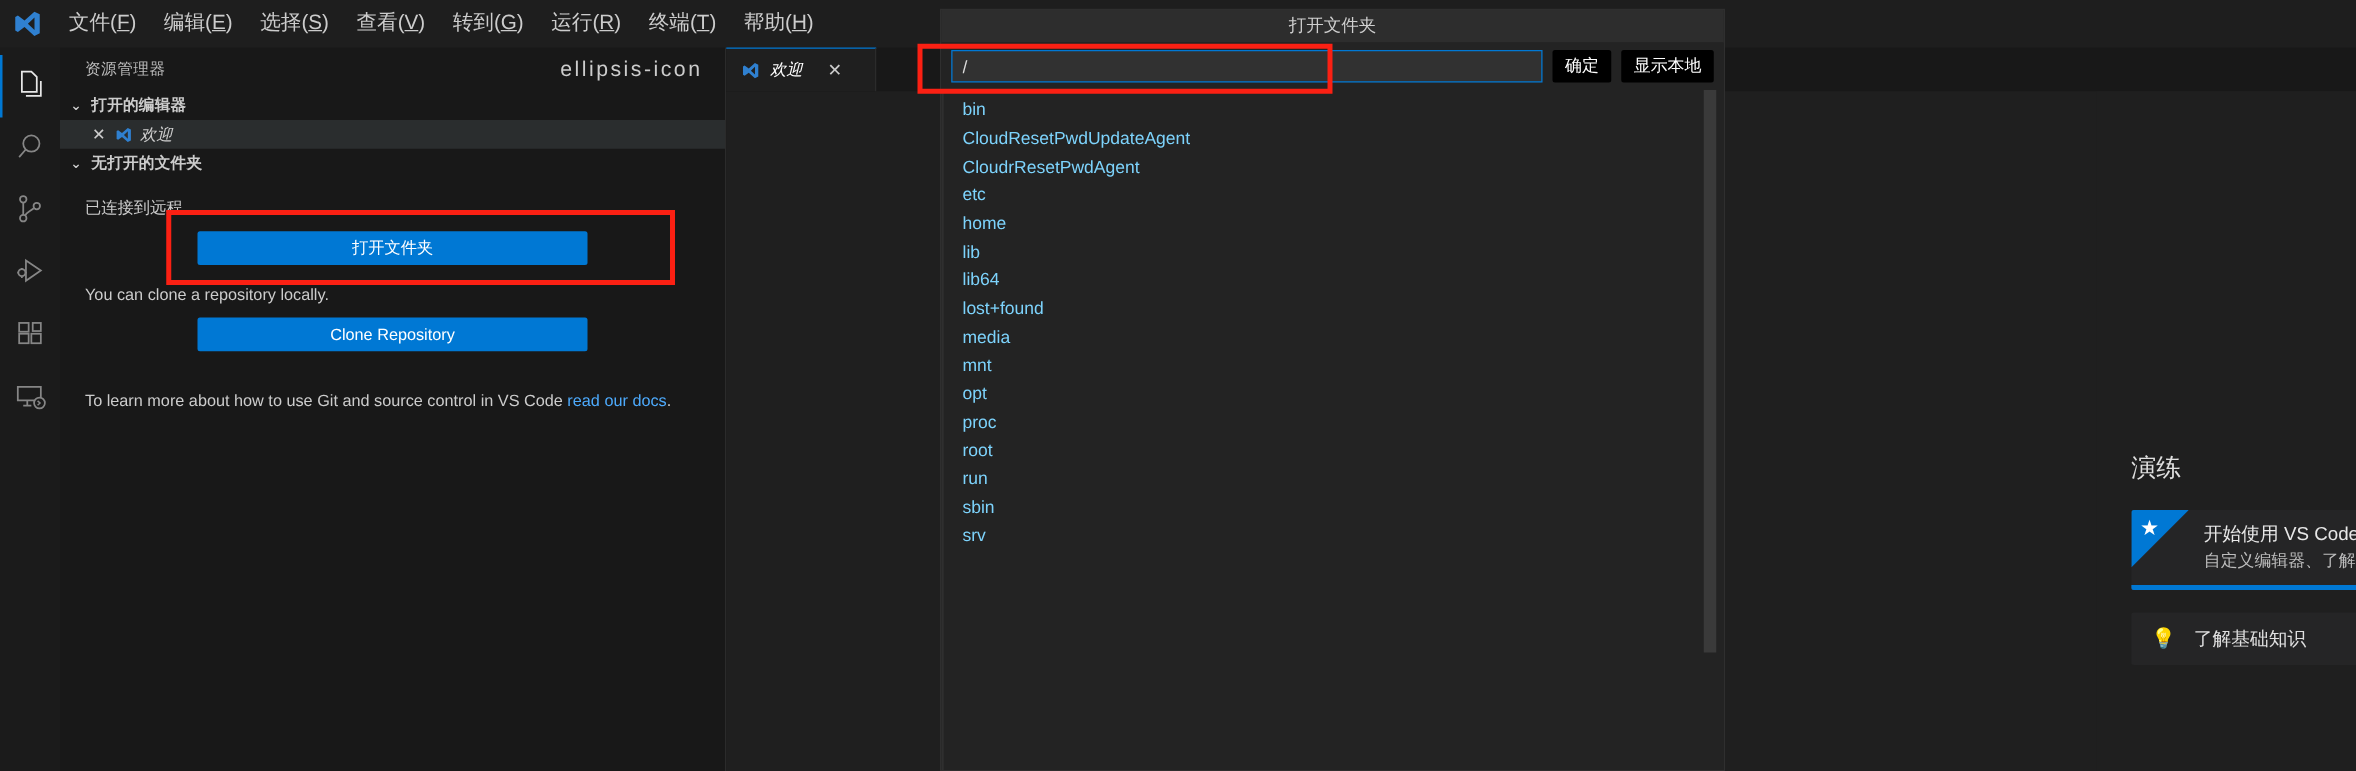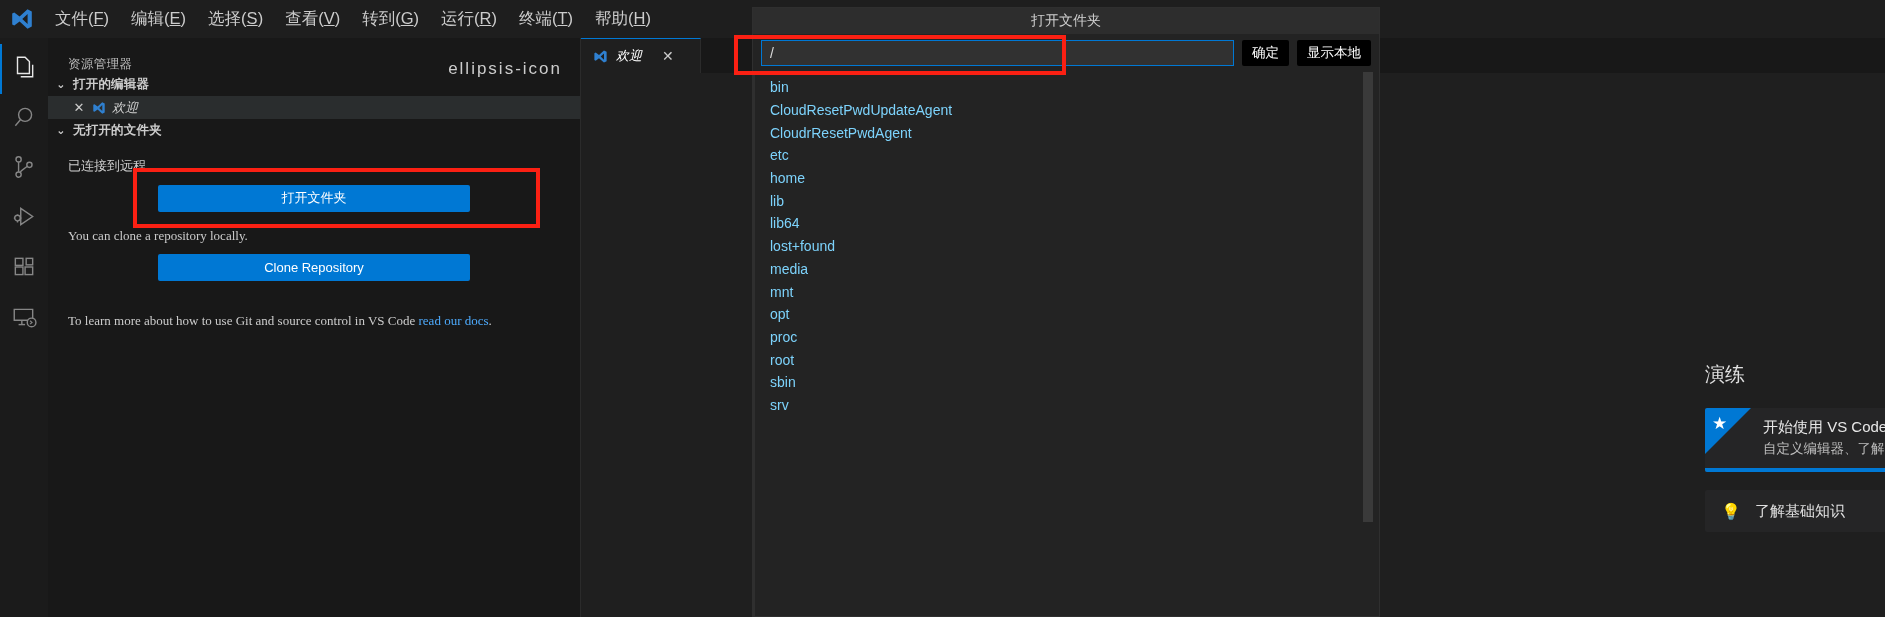--- a/index.html
+++ b/index.html
@@ -40,42 +40,42 @@
   }
   .act-item svg { stroke: #868686; fill: none; }
   .act-item.active svg { stroke: #e7e7e7; }
 
   
   .sidebar {
     position: absolute; left: 48px; top: 38px; width: 533px; height: 579px;
     background: #181818; border-right: 1px solid #2b2b2b;
   }
   .sb-header {
-    height: 35px; display: flex; align-items: flex-end; justify-content: space-between;
+    height: 35px; display: flex; align-items: center; justify-content: space-between;
     padding: 0 18px 0 20px;
   }
   .sb-title { font-size: 12.5px; letter-spacing: .4px; color: #bbbbbb; }
   .sb-dots { color: #cccccc; font-size: 17px; letter-spacing: 2px; line-height: 8px; cursor: pointer; }
 
   .section-head {
     height: 23px; display: flex; align-items: center; gap: 4px;
     padding-left: 5px; font-size: 12.5px; font-weight: bold; color: #cccccc;
     cursor: pointer; letter-spacing: .2px;
   }
   .chev { width: 16px; text-align: center; font-size: 11px; color: #cccccc; }
 
   .open-editor-row {
     height: 23px; display: flex; align-items: center; gap: 6px;
     padding-left: 24px; background: #2a2d2e; cursor: pointer;
   }
   .oe-close { color: #cccccc; font-size: 13px; width: 14px; text-align: center; }
   .oe-label { font-size: 13px; color: #cccccc; font-style: italic; }
 
   .nf-body { padding: 14px 20px 0 20px; }
-  .nf-text { font-size: 13px; color: #cccccc; line-height: 1.5; margin-bottom: 9px; font-family: Liberation Serif, serif; }
+  .nf-text { font-size: 13px; color: #cccccc; line-height: 1.5; margin-bottom: 9px; }
   .big-btn {
     display: block; width: 312px; height: 27px; margin: 0 auto 8px auto;
     background: #0078d4; color: #ffffff; border: none; border-radius: 2px;
     font-size: 13px; font-family: inherit; cursor: pointer;
   }
   .nf-link { color: #4daafc; text-decoration: none; cursor: pointer; }
 
   
   .editor-area {
     position: absolute; left: 581px; top: 38px; right: 0; bottom: 0; background: #1f1f1f;
@@ -365,20 +365,23 @@
         <div class="dlg-row">
           <span>opt</span>
         </div>
         <div class="dlg-row">
           <span>proc</span>
         </div>
         <div class="dlg-row">
           <span>root</span>
         </div>
         <div class="dlg-row">
+          <span>run</span>
+        </div>
+        <div class="dlg-row">
           <span>sbin</span>
         </div>
         <div class="dlg-row">
           <span>srv</span>
         </div>
       </div>
   </div>
 
   <div class="redbox" id="redbox-openfolder-btn"></div>
   <div class="redbox" id="redbox-path-input"></div>

